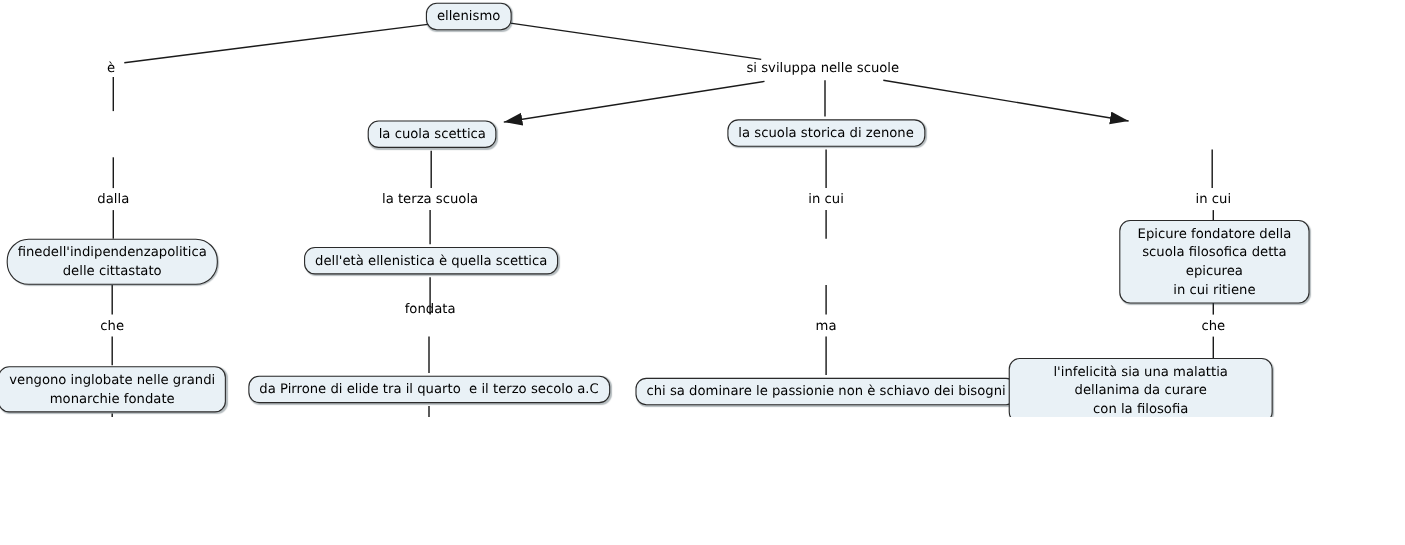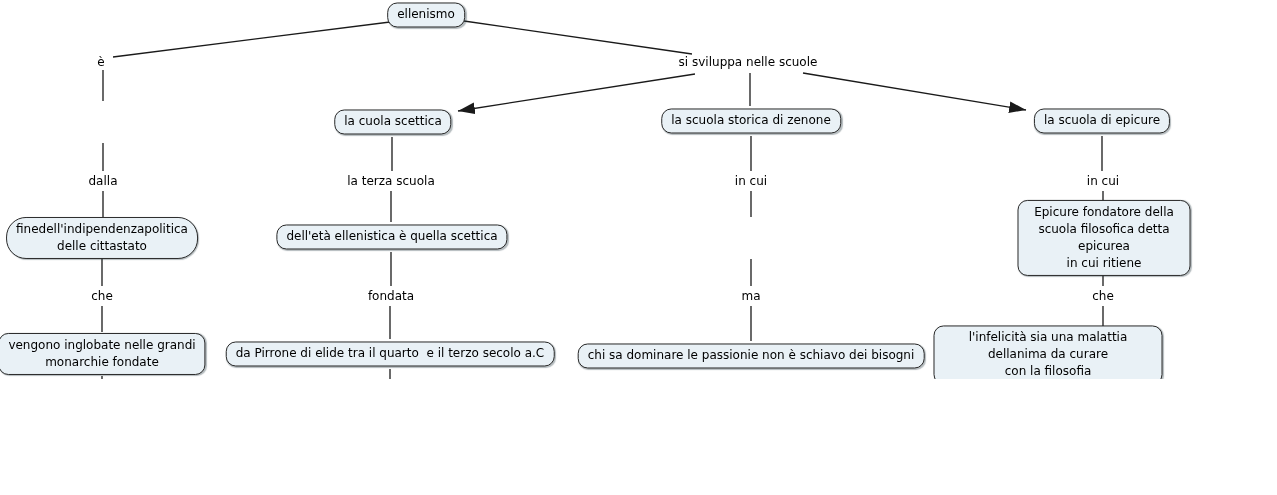--- a/index.html
+++ b/index.html
@@ -89,30 +89,29 @@
     <div class="node" style="left: 102px; top: 238px; border-radius: 20px;">finedell'indipendenzapolitica
 delle cittastato</div>
     <div class="node" style="left: 102px; top: 354px;">vengono inglobate nelle grandi
 monarchie fondate</div>
     <div class="node" style="left: 101px; top: 472px;">Carlo magno</div>
     <div class="node" style="left: 393px; top: 122px;">la cuola scettica</div>
     <div class="node" style="left: 392px; top: 237px;">dell'età ellenistica è quella scettica</div>
     <div class="node" style="left: 390px; top: 354px;">da Pirrone di elide tra il quarto  e il terzo secolo a.C</div>
     <div class="node" style="left: 751px; top: 121px;">la scuola storica di zenone</div>
     <div class="node" style="left: 751px; top: 356px;">chi sa dominare le passionie non è schiavo dei bisogni</div>
-    <div class="node" style="left: 1102px; top: 121px;">la scuola di epicure</div>
     <div class="node" style="left: 1104px; top: 238px;">Epicure fondatore della scuola filosofica detta epicurea
 in cui ritiene</div>
-    <div class="node" style="left: 1037px; top: 355px; margin-left: 11px;">l'infelicità sia una malattia dellanima da curare
+    <div class="node" style="left: 1037px; top: 355px;">l'infelicità sia una malattia dellanima da curare
 con la filosofia</div>
     <div class="link-label" style="left: 101px; top: 62px;">è</div>
     <div class="link-label" style="left: 748px; top: 62px;">si sviluppa nelle scuole</div>
     <div class="link-label" style="left: 103px; top: 181px;">dalla</div>
     <div class="link-label" style="left: 391px; top: 181px; text-align: right;">la terza scuola</div>
     <div class="link-label" style="left: 751px; top: 181px;">in cui</div>
     <div class="link-label" style="left: 1103px; top: 181px;">in cui</div>
     <div class="link-label" style="left: 102px; top: 296px;">che</div>
-    <div class="link-label" style="left: 391px; top: 296px; text-align: center;">fondata</div>
+    <div class="link-label" style="left: 391px; top: 281px; text-align: center;">fondata</div>
     <div class="link-label" style="left: 751px; top: 296px;">ma</div>
     <div class="link-label" style="left: 1103px; top: 296px;">che</div>
     <div class="link-label" style="left: 102px; top: 411px;">da</div>
     <div class="link-label" style="left: 390px; top: 412px;">in cui</div>
   </div>
 
 </body></html>

